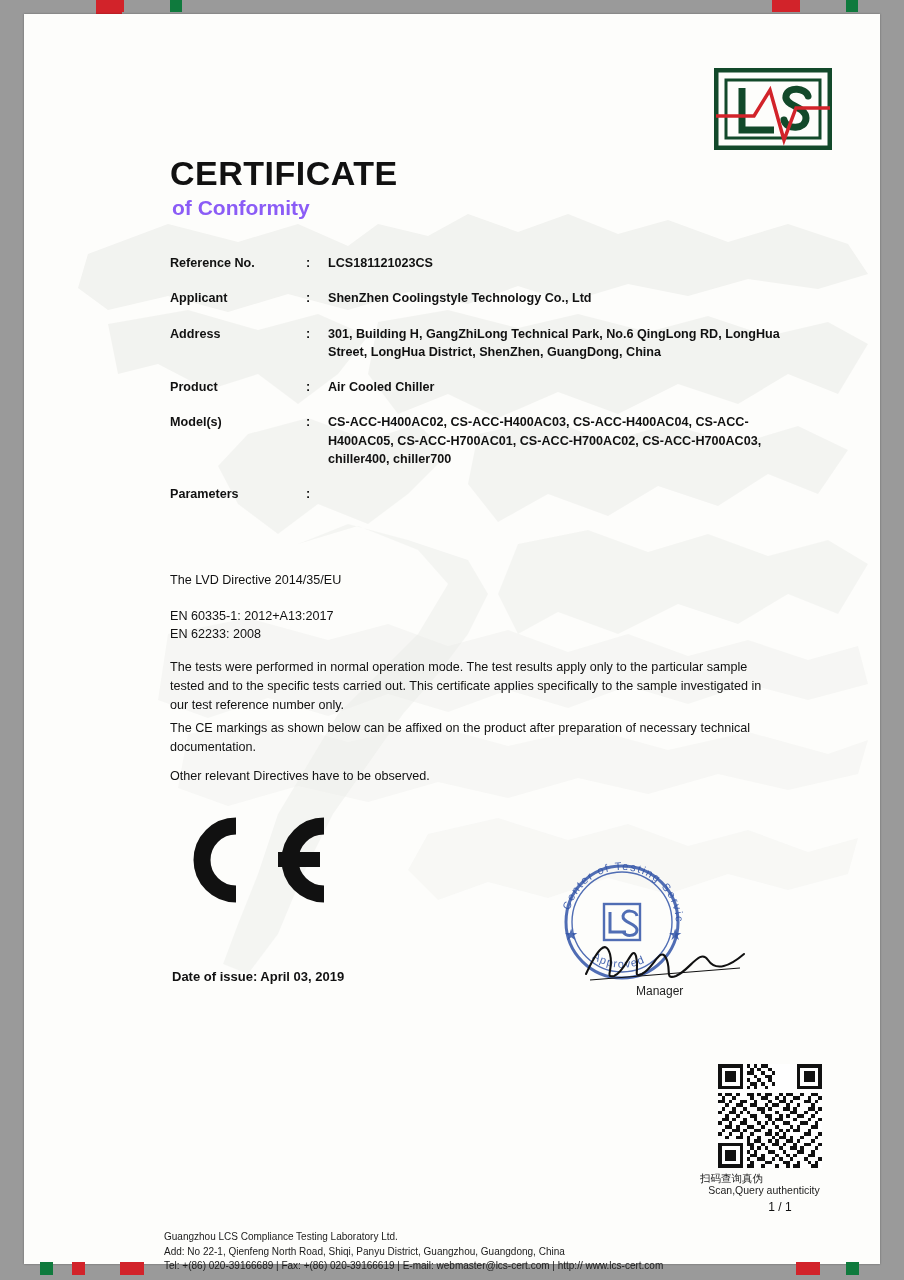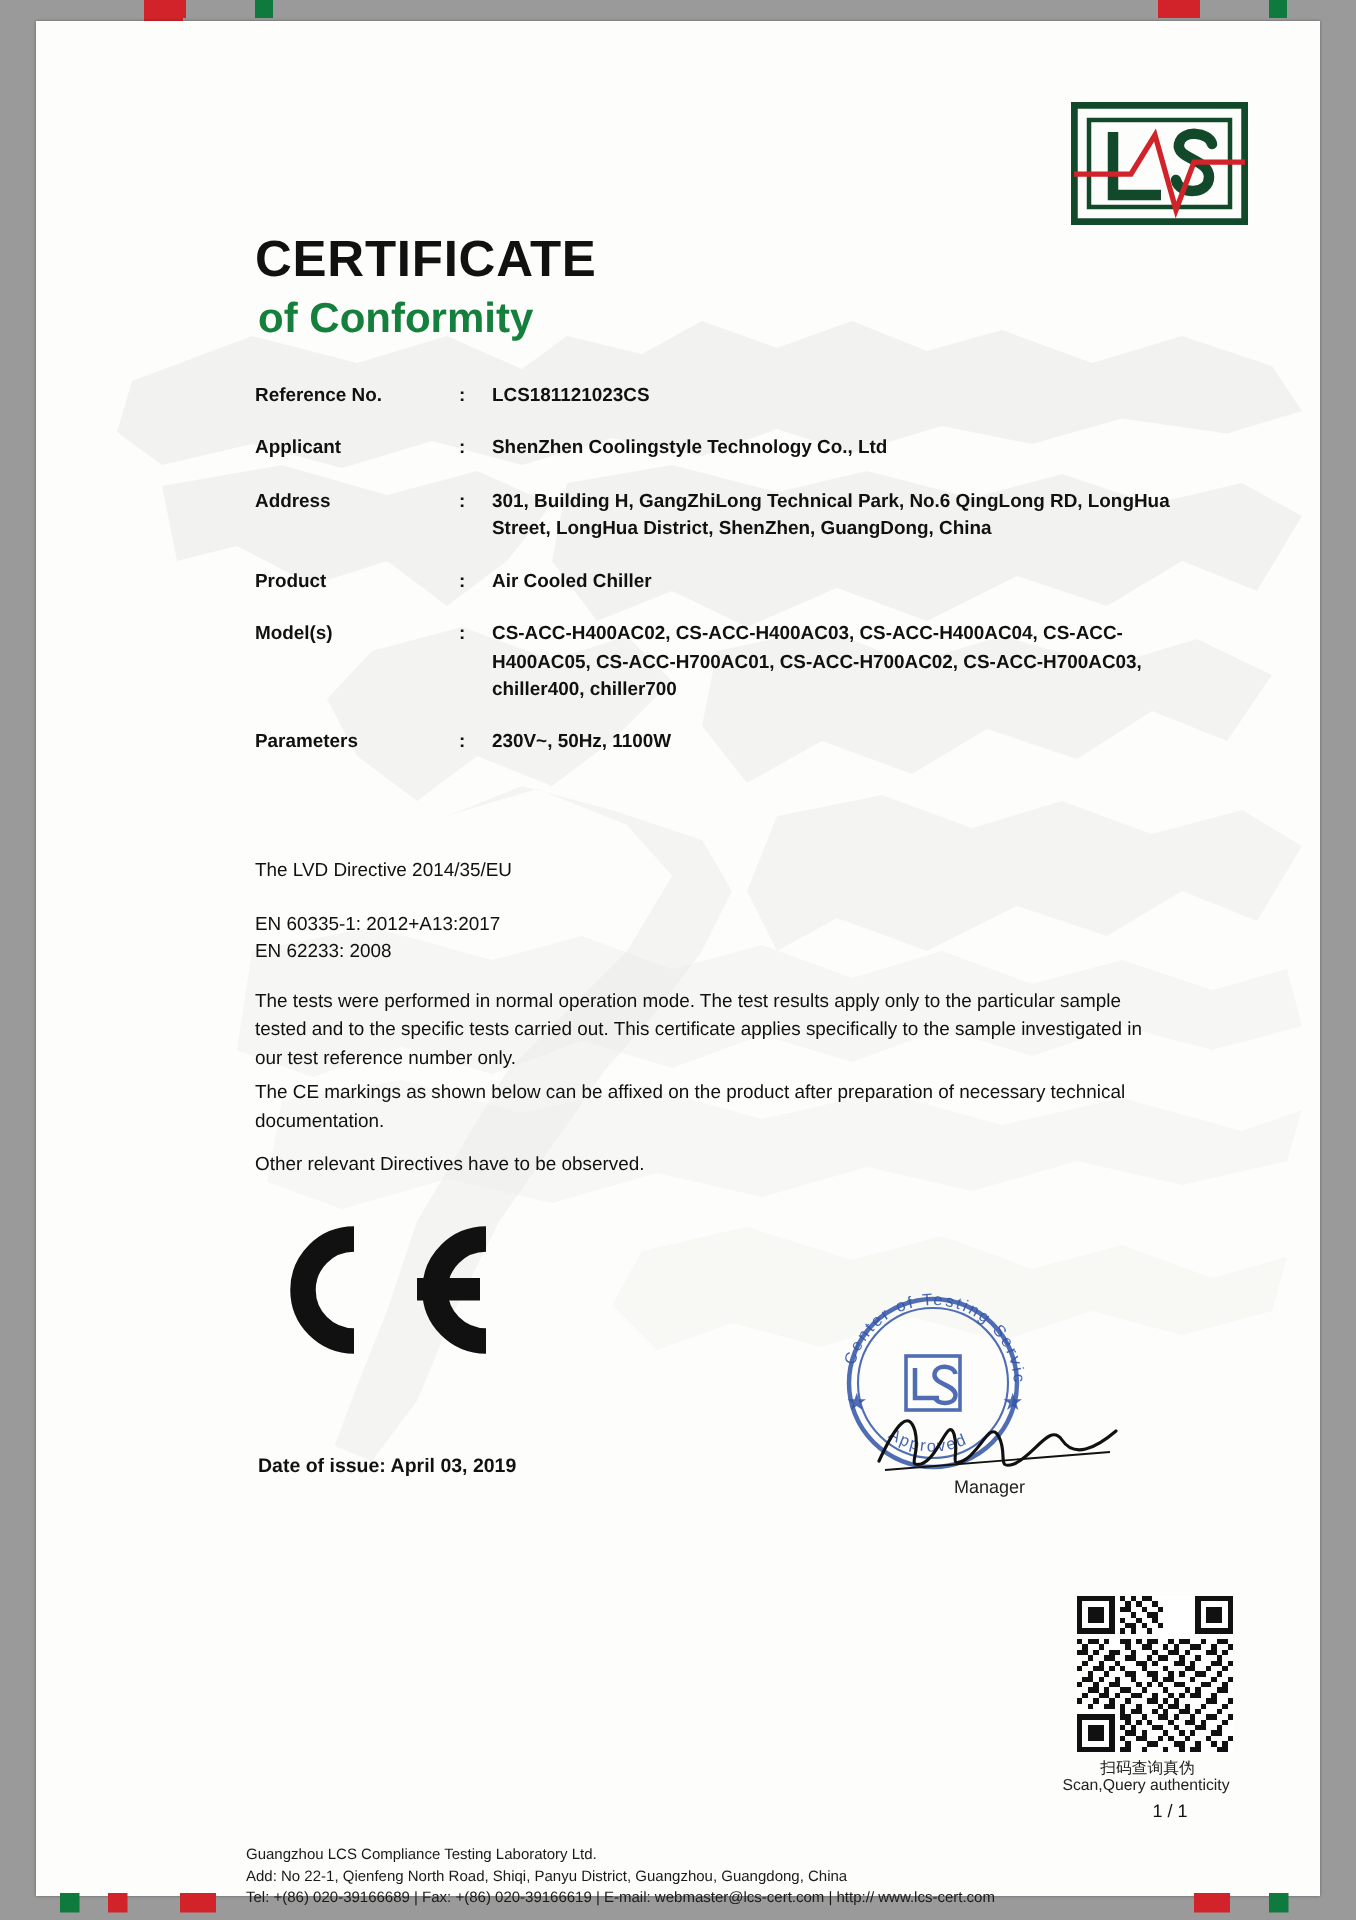--- a/index.html
+++ b/index.html
@@ -82,23 +82,23 @@
     top: 140px;
     font-size: 34px;
     font-weight: bold;
     letter-spacing: .5px;
     color: #111;
   }
   .subtitle {
     position: absolute;
     left: 148px;
     top: 182px;
-    font-size: 28px;
+    font-size: 21px;
     font-weight: bold;
-    color: #15803d;
+    color: #8b5cf6;
   }
 
   
   .fields {
     position: absolute;
     left: 146px;
     top: 240px;
     width: 620px;
     font-size: 12.6px;
     color: #111;
@@ -181,21 +181,20 @@
     right: 58px;
     top: 1050px;
     width: 104px;
     height: 104px;
   }
   .qr-cap {
     position: absolute;
     right: 50px;
     top: 1158px;
     width: 130px;
-    text-align: center;
     font-size: 10.5px;
     color: #222;
   }
   .qr-cap2 {
     position: absolute;
     right: 36px;
     top: 1170px;
     width: 160px;
     text-align: center;
     font-size: 10.5px;
@@ -289,21 +288,20 @@
 
       <div class="frow">
         <div class="flabel">Model(s)</div>
         <div class="fcolon">:</div>
         <div class="fvalue">CS-ACC-H400AC02, CS-ACC-H400AC03, CS-ACC-H400AC04, CS-ACC-H400AC05, CS-ACC-H700AC01, CS-ACC-H700AC02, CS-ACC-H700AC03, chiller400, chiller700</div>
       </div>
 
       <div class="frow">
         <div class="flabel">Parameters</div>
         <div class="fcolon">:</div>
-        <div class="fvalue">230V~, 50Hz, 1100W</div>
       </div>
 
     </div>
 
     <div class="para bold" style="top:557px;">The LVD Directive 2014/35/EU</div>
     <div class="para bold" style="top:593px;">EN 60335-1: 2012+A13:2017</div>
     <div class="para bold" style="top:611px;">EN 62233: 2008</div>
     <div class="para" style="top:644px;">The tests were performed in normal operation mode. The test results apply only to the particular sample tested and to the specific tests carried out. This certificate applies specifically to the sample investigated in our test reference number only.</div>
     <div class="para" style="top:705px;">The CE markings as shown below can be affixed on the product after preparation of necessary technical documentation.</div>
     <div class="para" style="top:753px;">Other relevant Directives have to be observed.</div>

